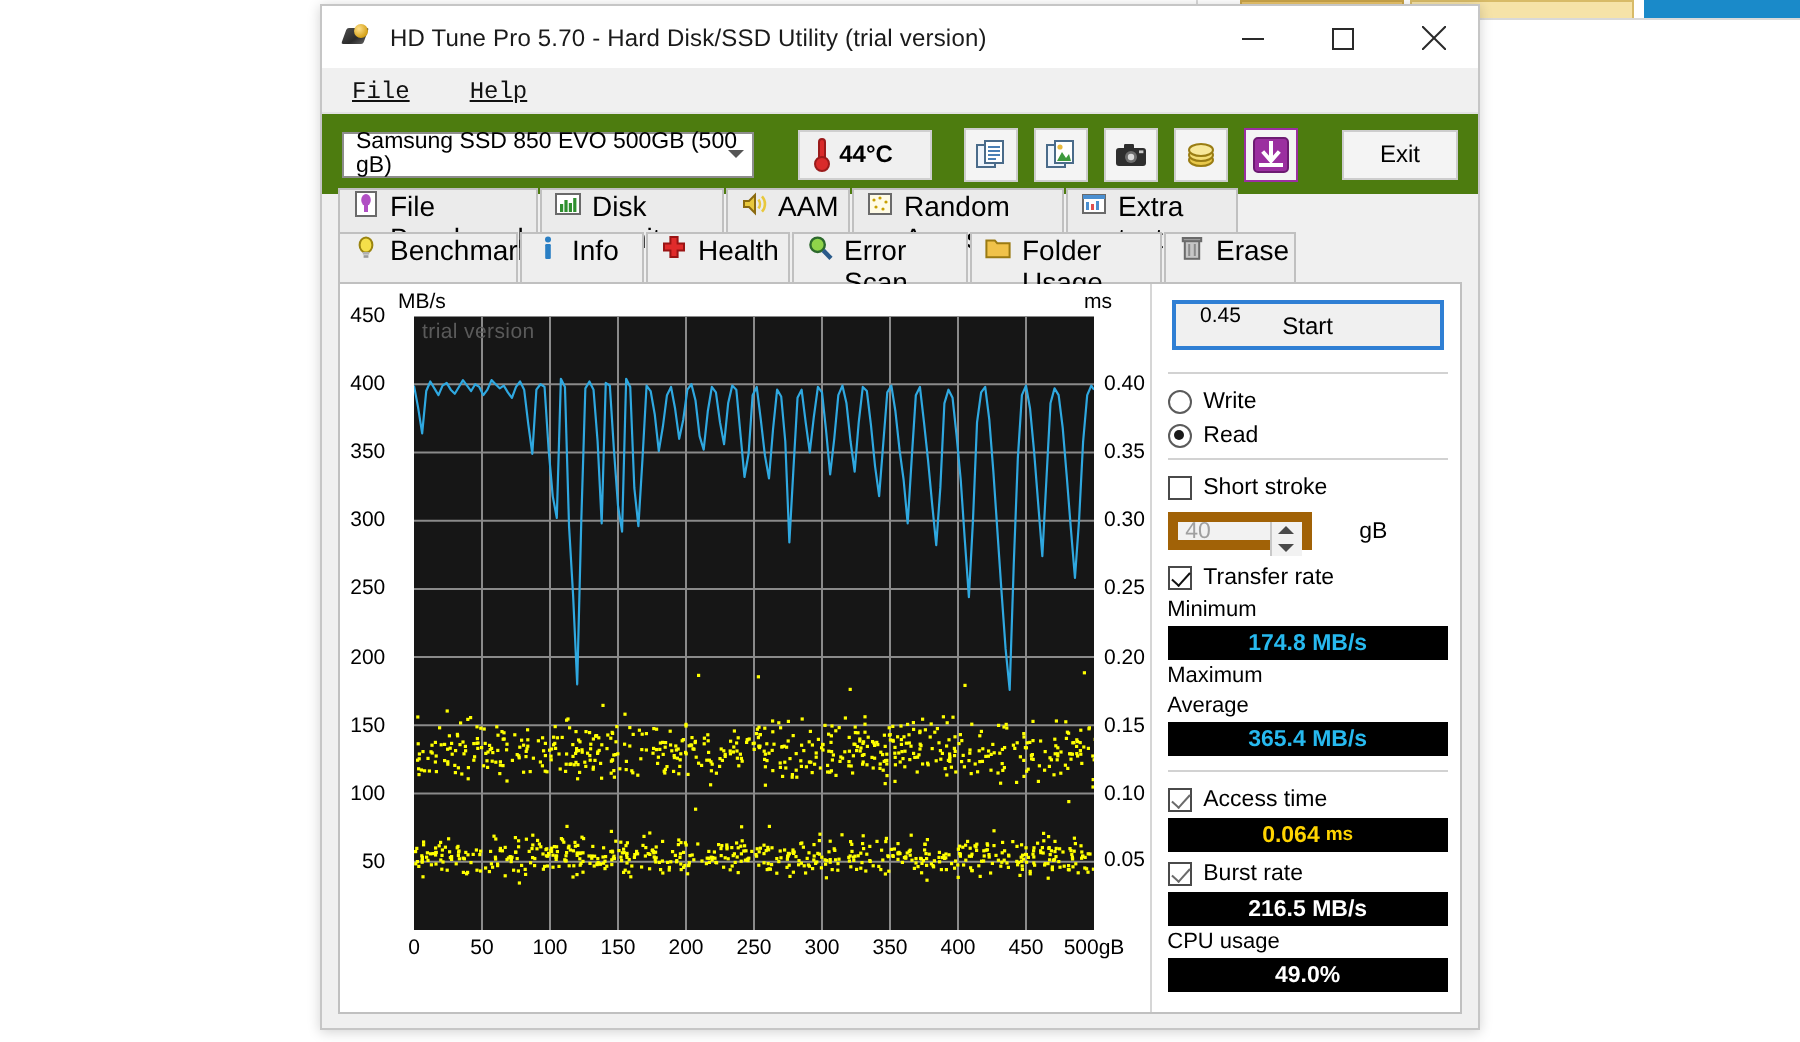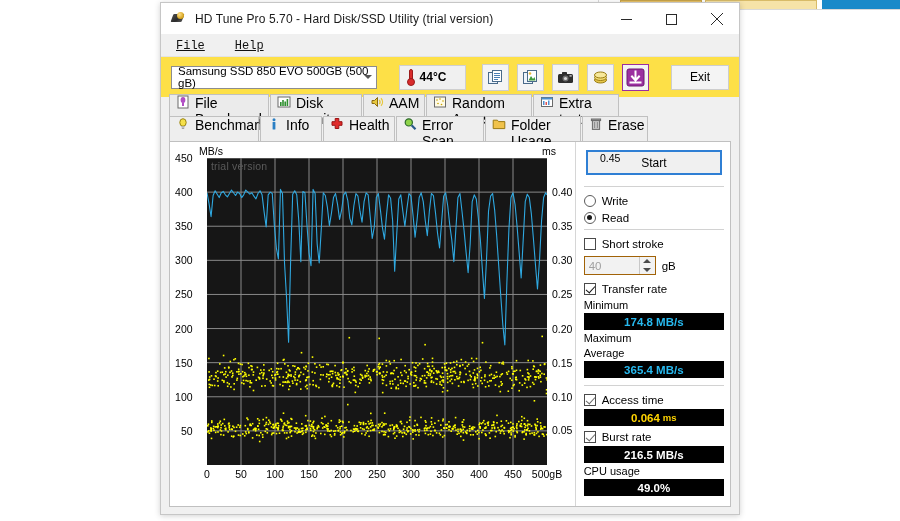--- a/index.html
+++ b/index.html
@@ -52,21 +52,21 @@
 
   #menubar {
     height:22px; background:#f0f0f0; display:flex; align-items:center;
     padding-left:10px; gap:20px; border-bottom:1px solid #e3e3e3;
   }
   .menu-item { font-size:12px; color:#111; padding:2px 5px;font-family:Liberation Mono, monospace; }
   .menu-item u { text-decoration:underline; }
 
   
   #toolbar {
-    height:40px; background:#fde047; display:flex; align-items:center;
+    height:40px; background:#4d7c0f; display:flex; align-items:center;
     padding:0 10px; gap:8px;
   }
   #drive-select {
     width:228px; height:23px; background:#fff; border:1px solid #8d8d8d;
     display:flex; align-items:center; font-size:11.5px; color:#000;
     padding-left:6px; position:relative;
   }
   #drive-select .arrow {
     position:absolute; right:4px; top:50%; transform:translateY(-50%);
     width:0; height:0; border-left:4px solid transparent; border-right:4px solid transparent;
@@ -170,35 +170,35 @@
     position:relative; flex:none;
   }
   .cbox.on::after {
     content:""; position:absolute; left:3px; top:0px; width:4px; height:8px;
     border-right:1.6px solid #111; border-bottom:1.6px solid #111;
     transform:rotate(42deg);
   }
   .cbox.dim.on::after { border-color:#6a6a6a; }
   #stroke-row { display:flex; align-items:center; gap:6px; margin:4px 0 5px 0; }
   #spin {
-    width:72px; height:19px; border:1px solid #a16207; background:#f2f2f2;
+    width:72px; height:19px; border:5px solid #a16207; background:#f2f2f2;
     display:flex; align-items:center; position:relative;
   }
   #spin .v { font-size:11.5px; color:#a0a0a0; padding-left:4px; }
   #spin .btns {
     position:absolute; right:0; top:0; width:16px; height:17px;
     border-left:1px solid #c8c8c8; background:#f2f2f2;
     display:flex; flex-direction:column; align-items:center; justify-content:space-around;
   }
   #spin .btns i {
     width:0; height:0; border-left:4px solid transparent; border-right:4px solid transparent;
   }
   #spin .btns .up   { border-bottom:4px solid #4a4a4a; }
   #spin .btns .down { border-top:4px solid #4a4a4a; }
-  .unit-lbl { font-size:11.5px; color:#000; }
+  .unit-lbl { font-size:11.5px; color:#000;margin-left:18px; }
 
   .res-lbl { font-size:11px; color:#000; margin-top:2px; line-height:13px; }
   .res-val {
     background:#000; height:17px; display:flex; align-items:center; justify-content:center;
     font-size:11.5px; font-weight:bold; color:#27b9ef; margin-top:1px;
   }
   .res-val.yellow { color:#ffd400; }
   .res-val.white  { color:#ffffff; }
   .res-val .unit  { font-size:9.5px; margin-left:3px; }
 </style>

